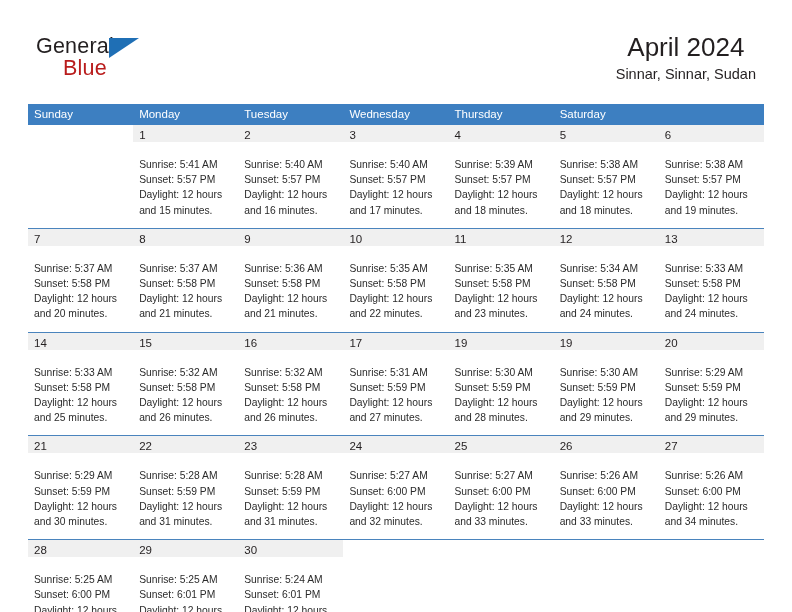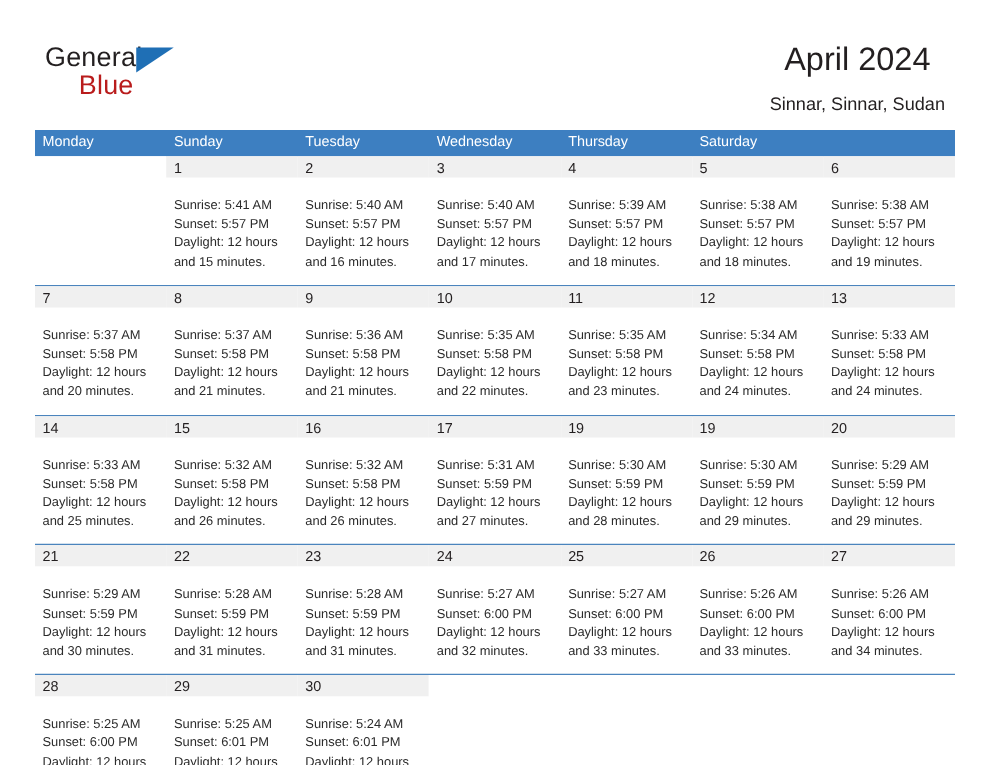--- a/index.html
+++ b/index.html
@@ -70,21 +70,21 @@
     top: 31px;
     text-align: center;
   }
   .cal-title {
     font-size: 26px;
     color: #231f20;
     line-height: 32px;
     white-space: nowrap;
   }
   .cal-subtitle {
-    margin-top: 12px;
+    margin-top: 2px;
     font-size: 14.5px;
     color: #231f20;
     line-height: 18px;
     white-space: nowrap;
   }
 
   
   .calendar {
     position: absolute;
     left: 28px;
@@ -165,22 +165,22 @@
 
     <div class="title-block">
       <div class="cal-title">April 2024</div>
       <div class="cal-subtitle">Sinnar, Sinnar, Sudan</div>
     </div>
 
   </div>
 
   <div class="calendar">
     <div class="weekday-row" id="weekday-row">
+        <div class="weekday-cell">Sunday</div>
         <div class="weekday-cell">Monday</div>
-        <div class="weekday-cell">Sunday</div>
         <div class="weekday-cell">Tuesday</div>
         <div class="weekday-cell">Wednesday</div>
         <div class="weekday-cell">Thursday</div>
         <div class="weekday-cell">Saturday</div>
       </div>
     <div id="weeks-container">
         <div class="week-row">
           <div class="day-cell empty">
             <div class="day-number-band"><span class="day-number"></span></div>
             <div class="day-body"></div>

